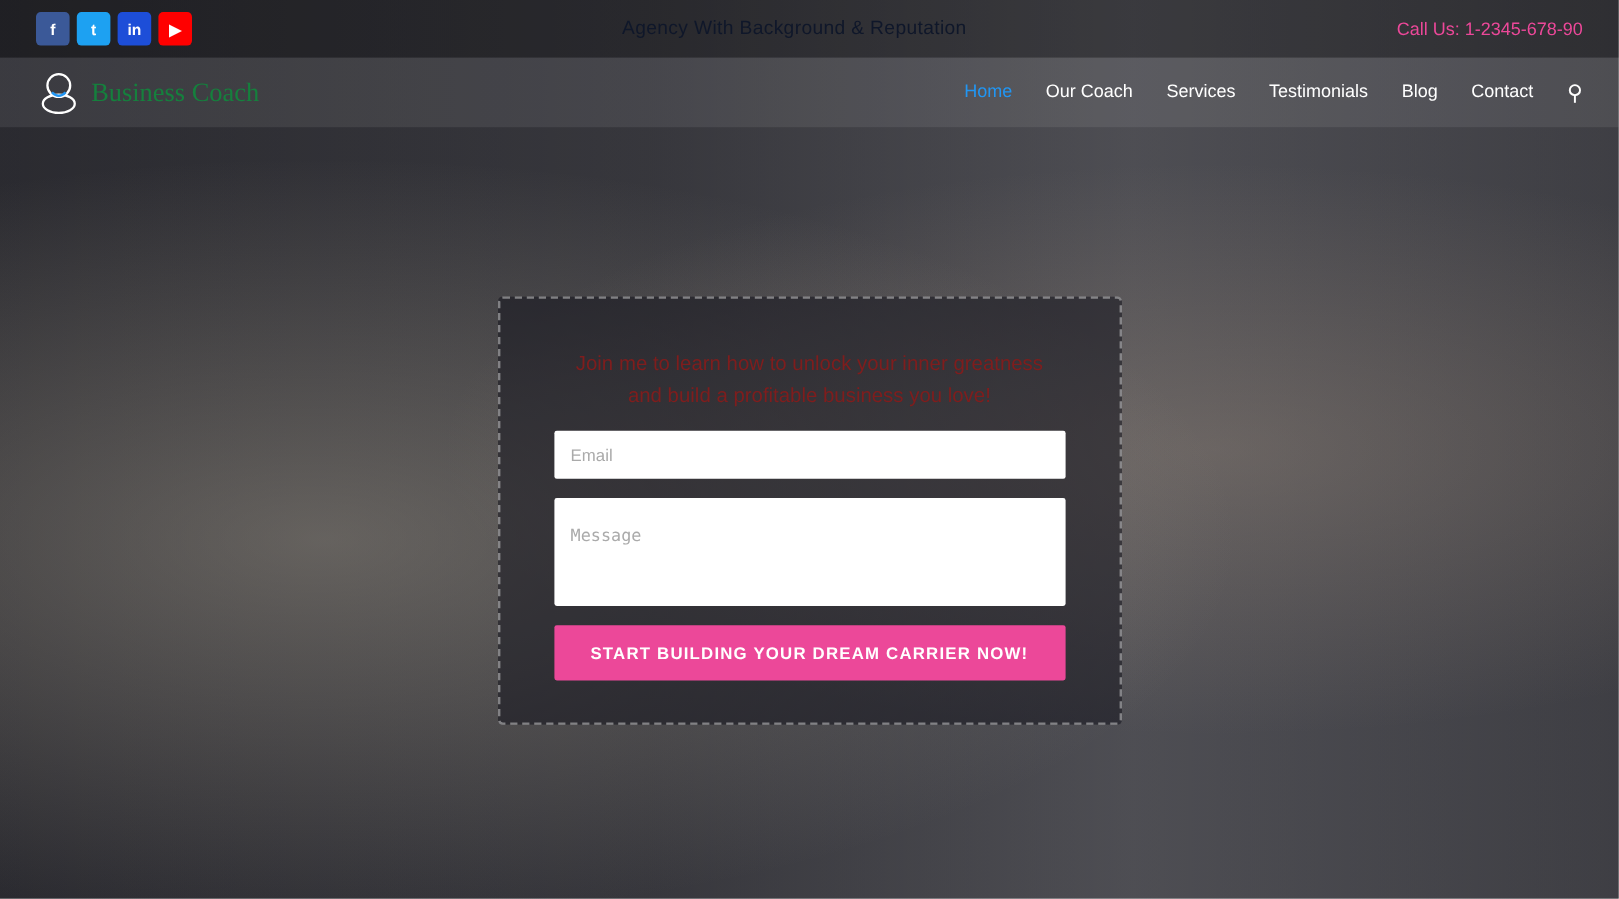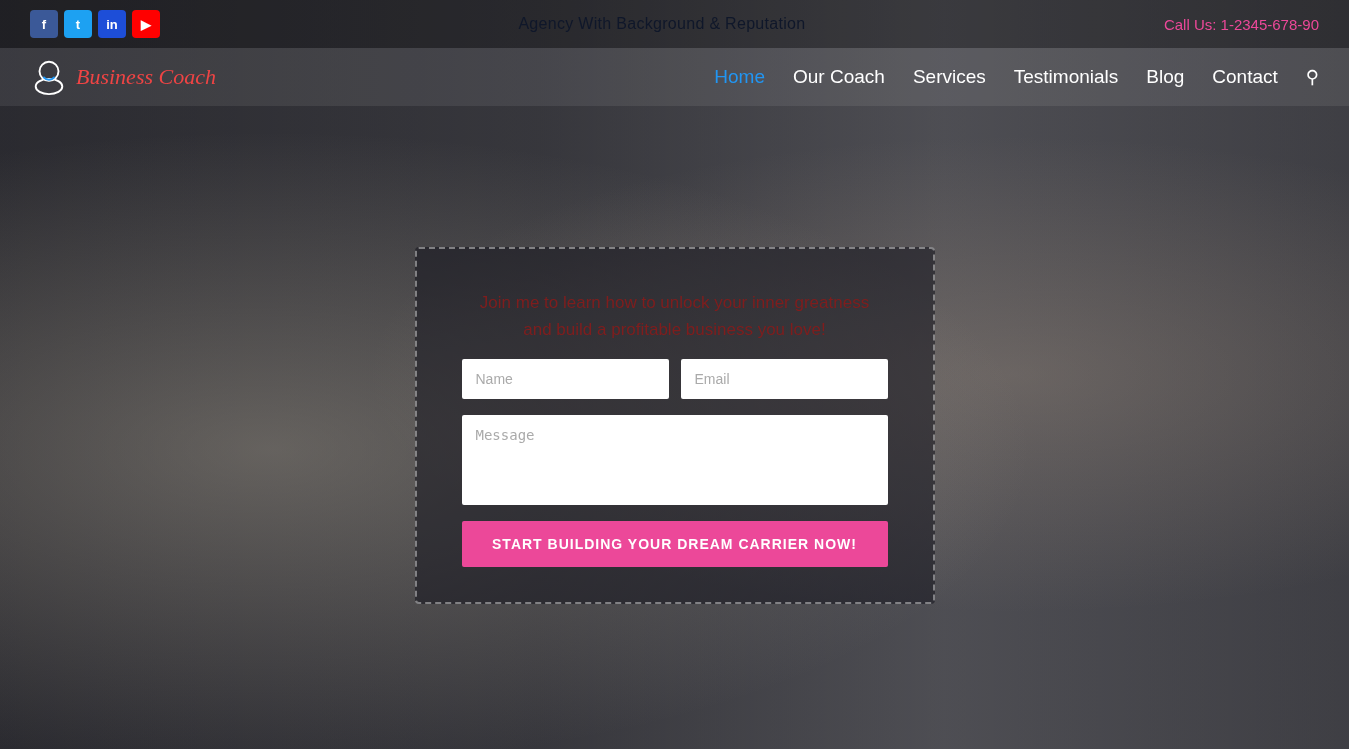--- a/index.html
+++ b/index.html
@@ -103,35 +103,34 @@
     }
 
     .logo-icon {
       width: 38px;
       height: 38px;
     }
 
     .logo-text {
       font-family: 'Georgia', cursive, serif;
       font-size: 22px;
-      color: #ef4444;
-      font-style: italic;
+      color: #15803d;
     }
 
     .nav-links {
       display: flex;
       align-items: center;
       gap: 28px;
       list-style: none;
     }
 
     .nav-links li a {
       color: white;
       text-decoration: none;
-      font-size: 19px;
+      font-size: 15px;
       font-weight: 500;
       transition: color 0.2s;
     }
 
     .nav-links li a.active {
       color: #2196f3;
     }
 
     .search-icon-btn {
       color: white;
@@ -188,21 +187,21 @@
       outline: none;
       border-radius: 2px;
     }
 
     .form-input::placeholder {
       color: #aaa;
     }
 
     .form-textarea {
       width: 100%;
-      padding: 12px 14px;
+      padding: 24px 14px;
       border: none;
       background: white;
       font-size: 14px;
       color: #999;
       outline: none;
       border-radius: 2px;
       resize: none;
       height: 90px;
     }
 
@@ -278,19 +277,18 @@
   </ul>
 </nav>
 
 <div class="hero-content">
   <div class="form-box">
     <p class="form-heading">
       <span>Join me to learn how to unlock your inner greatness</span><br>
       <span>and build a profitable business you love!</span>
     </p>
     <div class="form-row">
-      <input type="text" class="form-input" placeholder="Name" style="">
       <input type="email" class="form-input" placeholder="Email" style="">
     </div>
     <textarea class="form-textarea" placeholder="Message" style=""></textarea>
     <button class="form-submit">START BUILDING YOUR DREAM CARRIER NOW!</button>
   </div>
 </div>
 
 </body></html>

